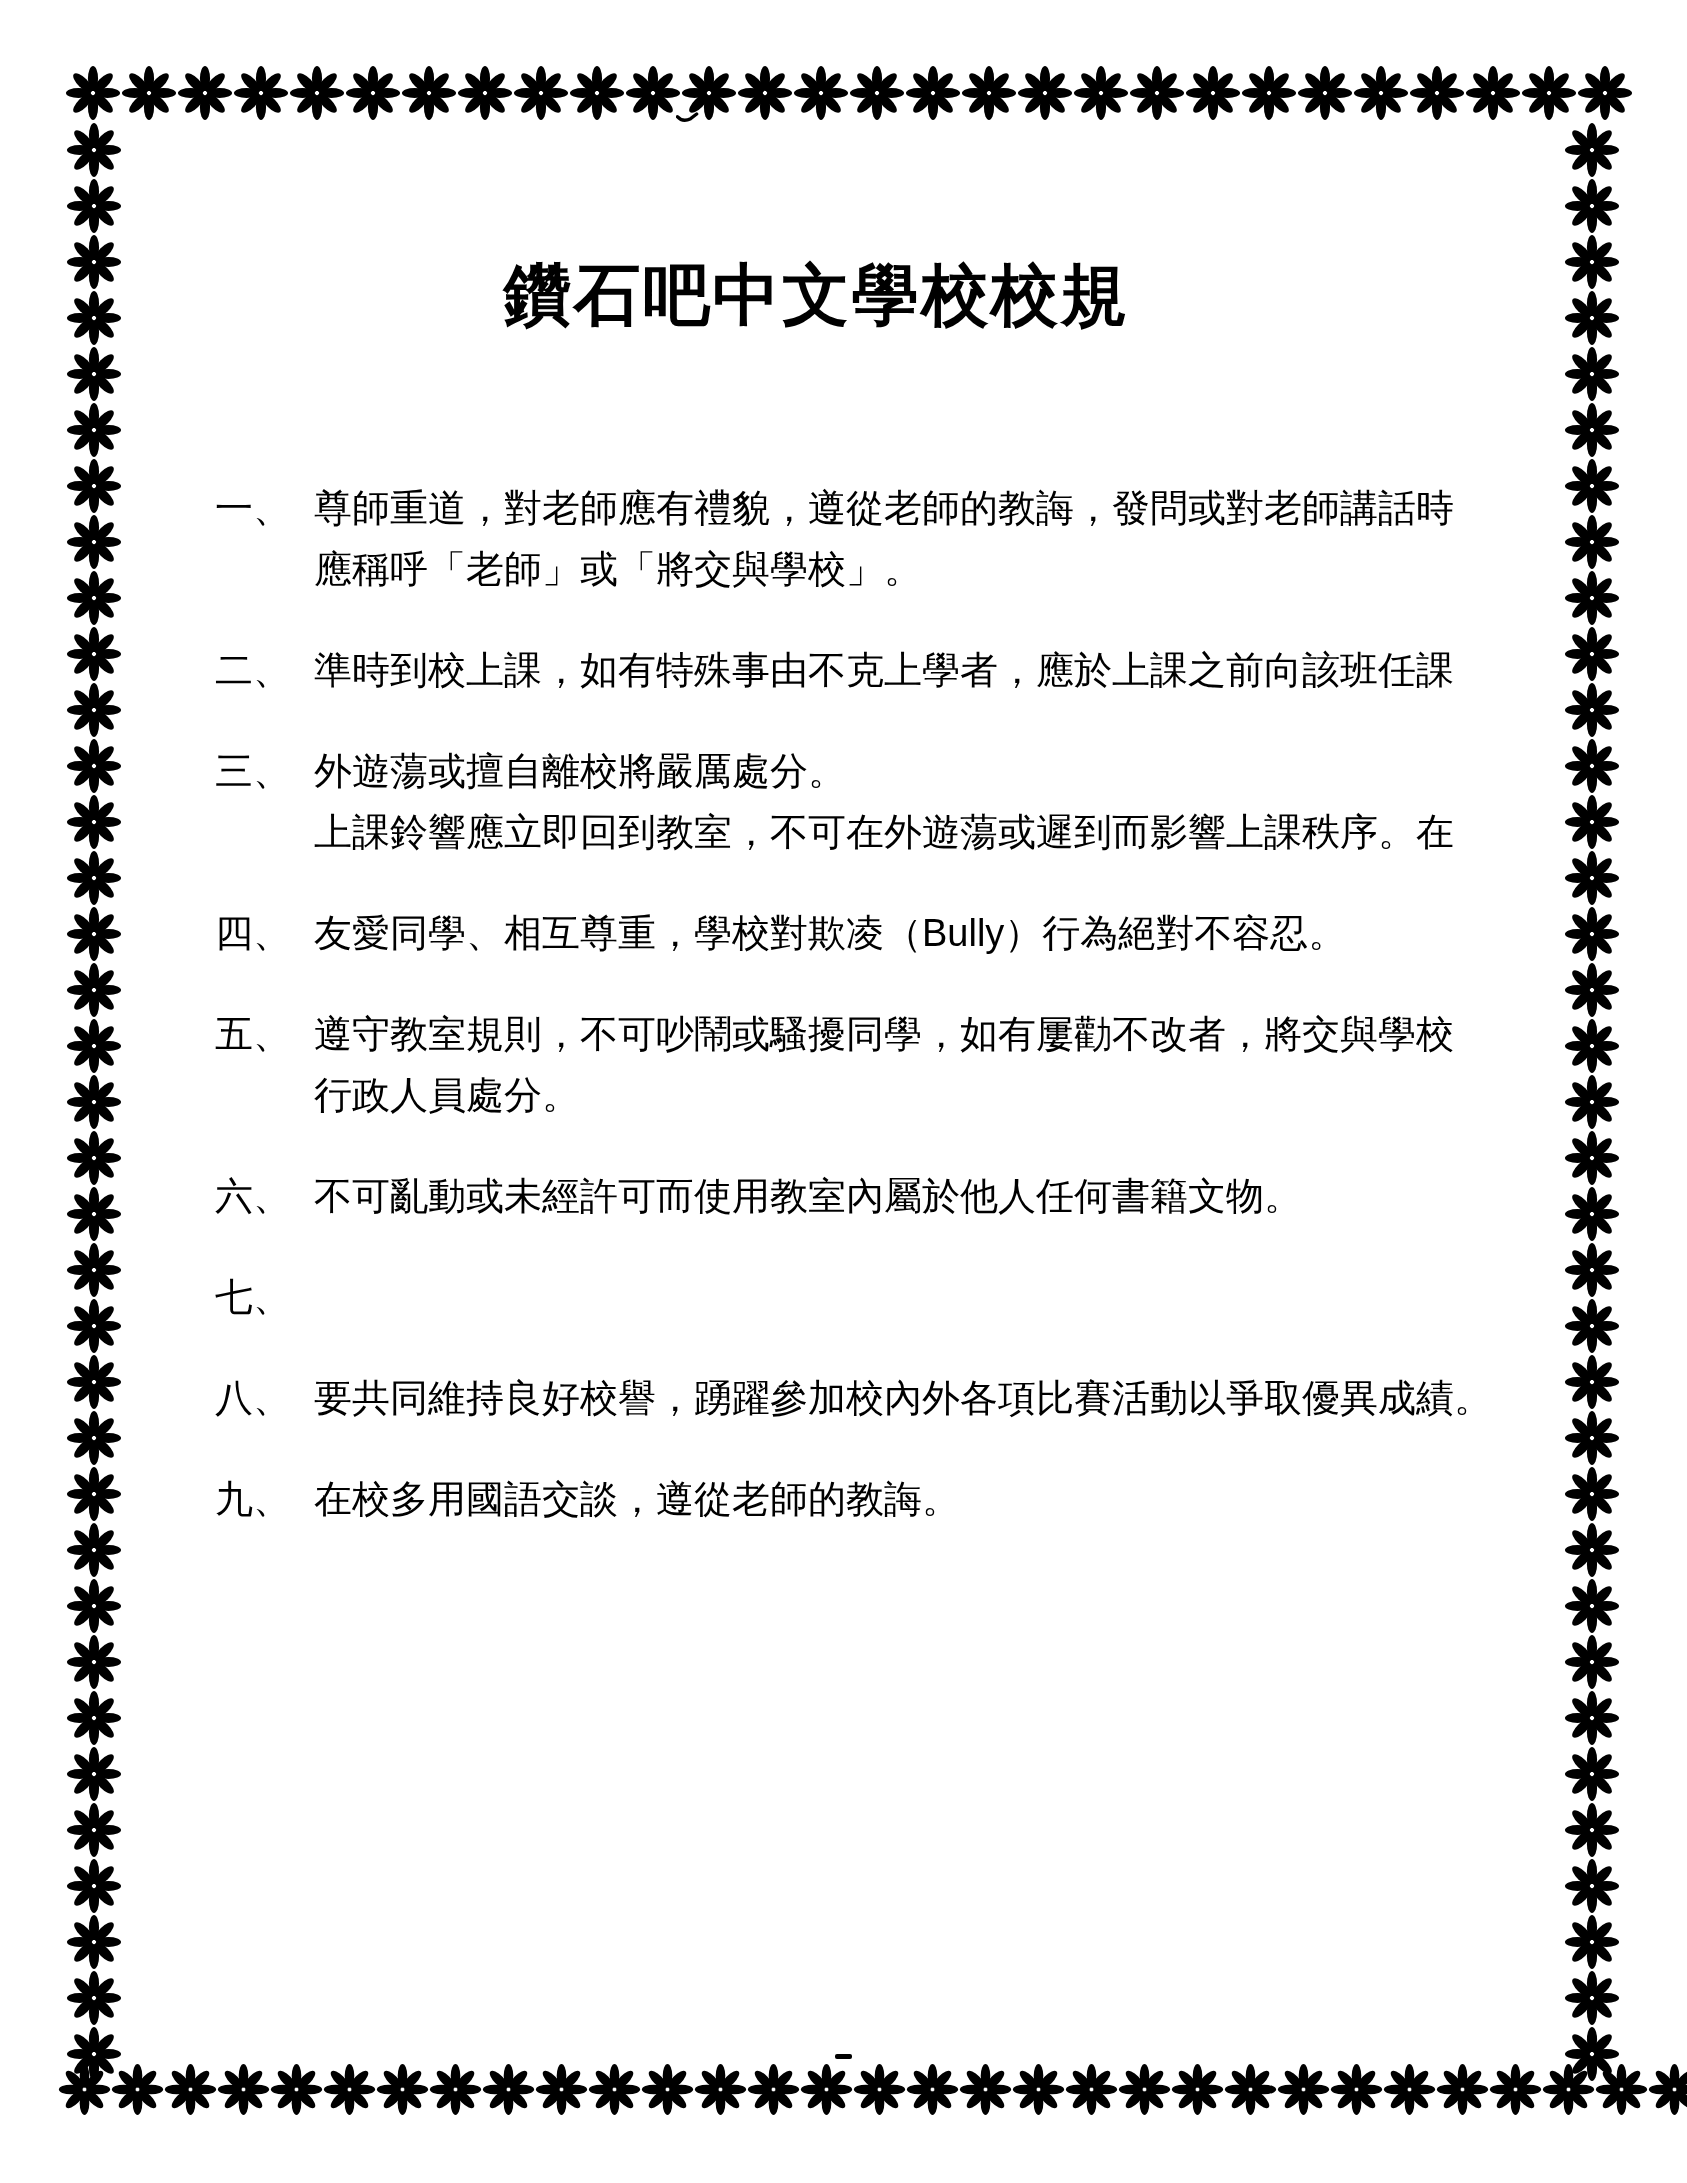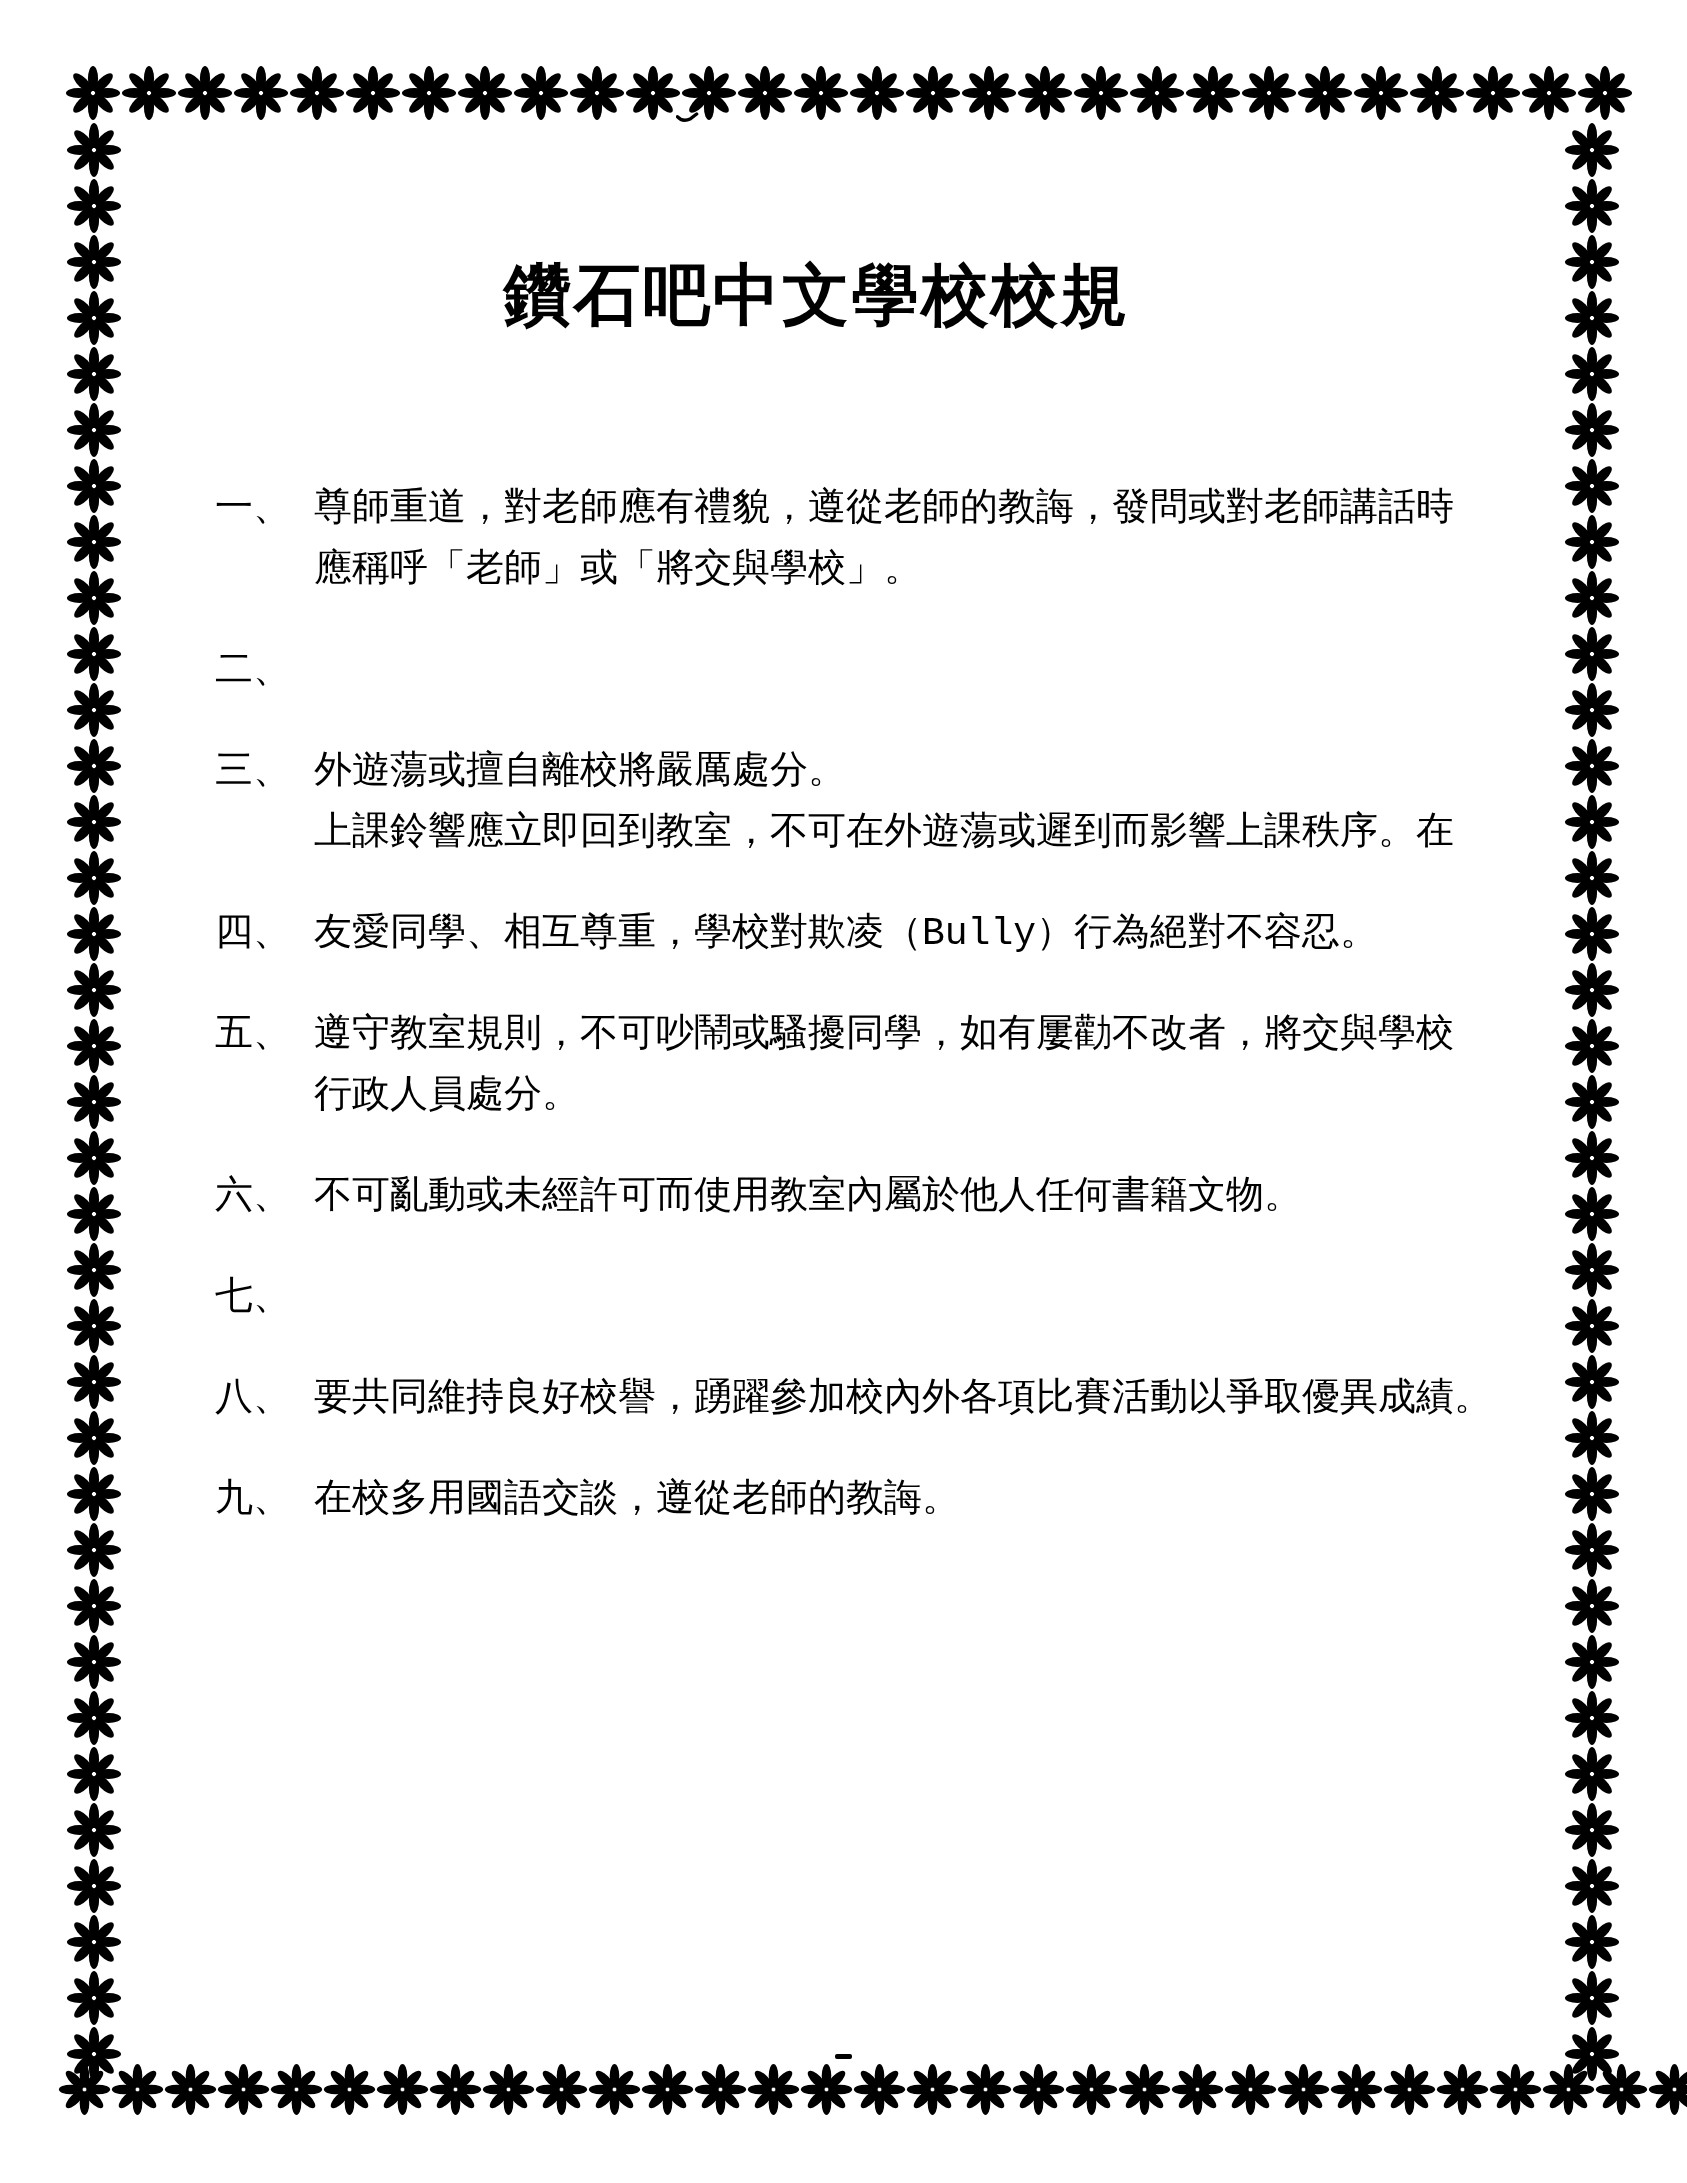--- a/index.html
+++ b/index.html
@@ -1,21 +1,21 @@
 <!DOCTYPE html>
 <html style="font-size:10.6px"><head>
 <meta charset="utf-8">
 <style>
   html,body{margin:0;padding:0;background:#ffffff;}
   .page{
     position:relative;
     width:1687px;height:2183px;
     background:#ffffff;
     color:#000000;
-    font-family:Liberation Mono, monospace;
+    font-family:Liberation Sans, sans-serif;
     overflow:hidden;
   }
   
   .border-strip{position:absolute;display:flex;justify-content:space-between;align-items:center;}
   .border-top{left:65px;top:63px;width:1556px;height:60px;}
   .border-bottom{left:58px;top:2059px;width:1569px;height:60px;}
   .border-col{flex-direction:column;width:57px;top:122px;height:1936px;}
   .border-left{left:65px;}
   .border-right{left:1563px;}
   .flower{width:56px;height:56px;display:block;flex:0 0 auto;}
@@ -473,20 +473,21 @@
       <li class="rule">
         <span class="rule-num">一、</span>
         <div class="rule-text">
           <div class="rule-line">尊師重道，對老師應有禮貌，遵從老師的教誨，發問或對老師講話時</div>
           <div class="rule-line">應稱呼「老師」或「將交與學校」。</div>
         </div>
       </li>
       <li class="rule">
         <span class="rule-num">二、</span>
         <div class="rule-text">
+          <div class="rule-line">準時到校上課，如有特殊事由不克上學者，應於上課之前向該班任課</div>
         </div>
       </li>
       <li class="rule">
         <span class="rule-num">三、</span>
         <div class="rule-text">
           <div class="rule-line">外遊蕩或擅自離校將嚴厲處分。</div>
           <div class="rule-line">上課鈴響應立即回到教室，不可在外遊蕩或遲到而影響上課秩序。在</div>
         </div>
       </li>
       <li class="rule">

